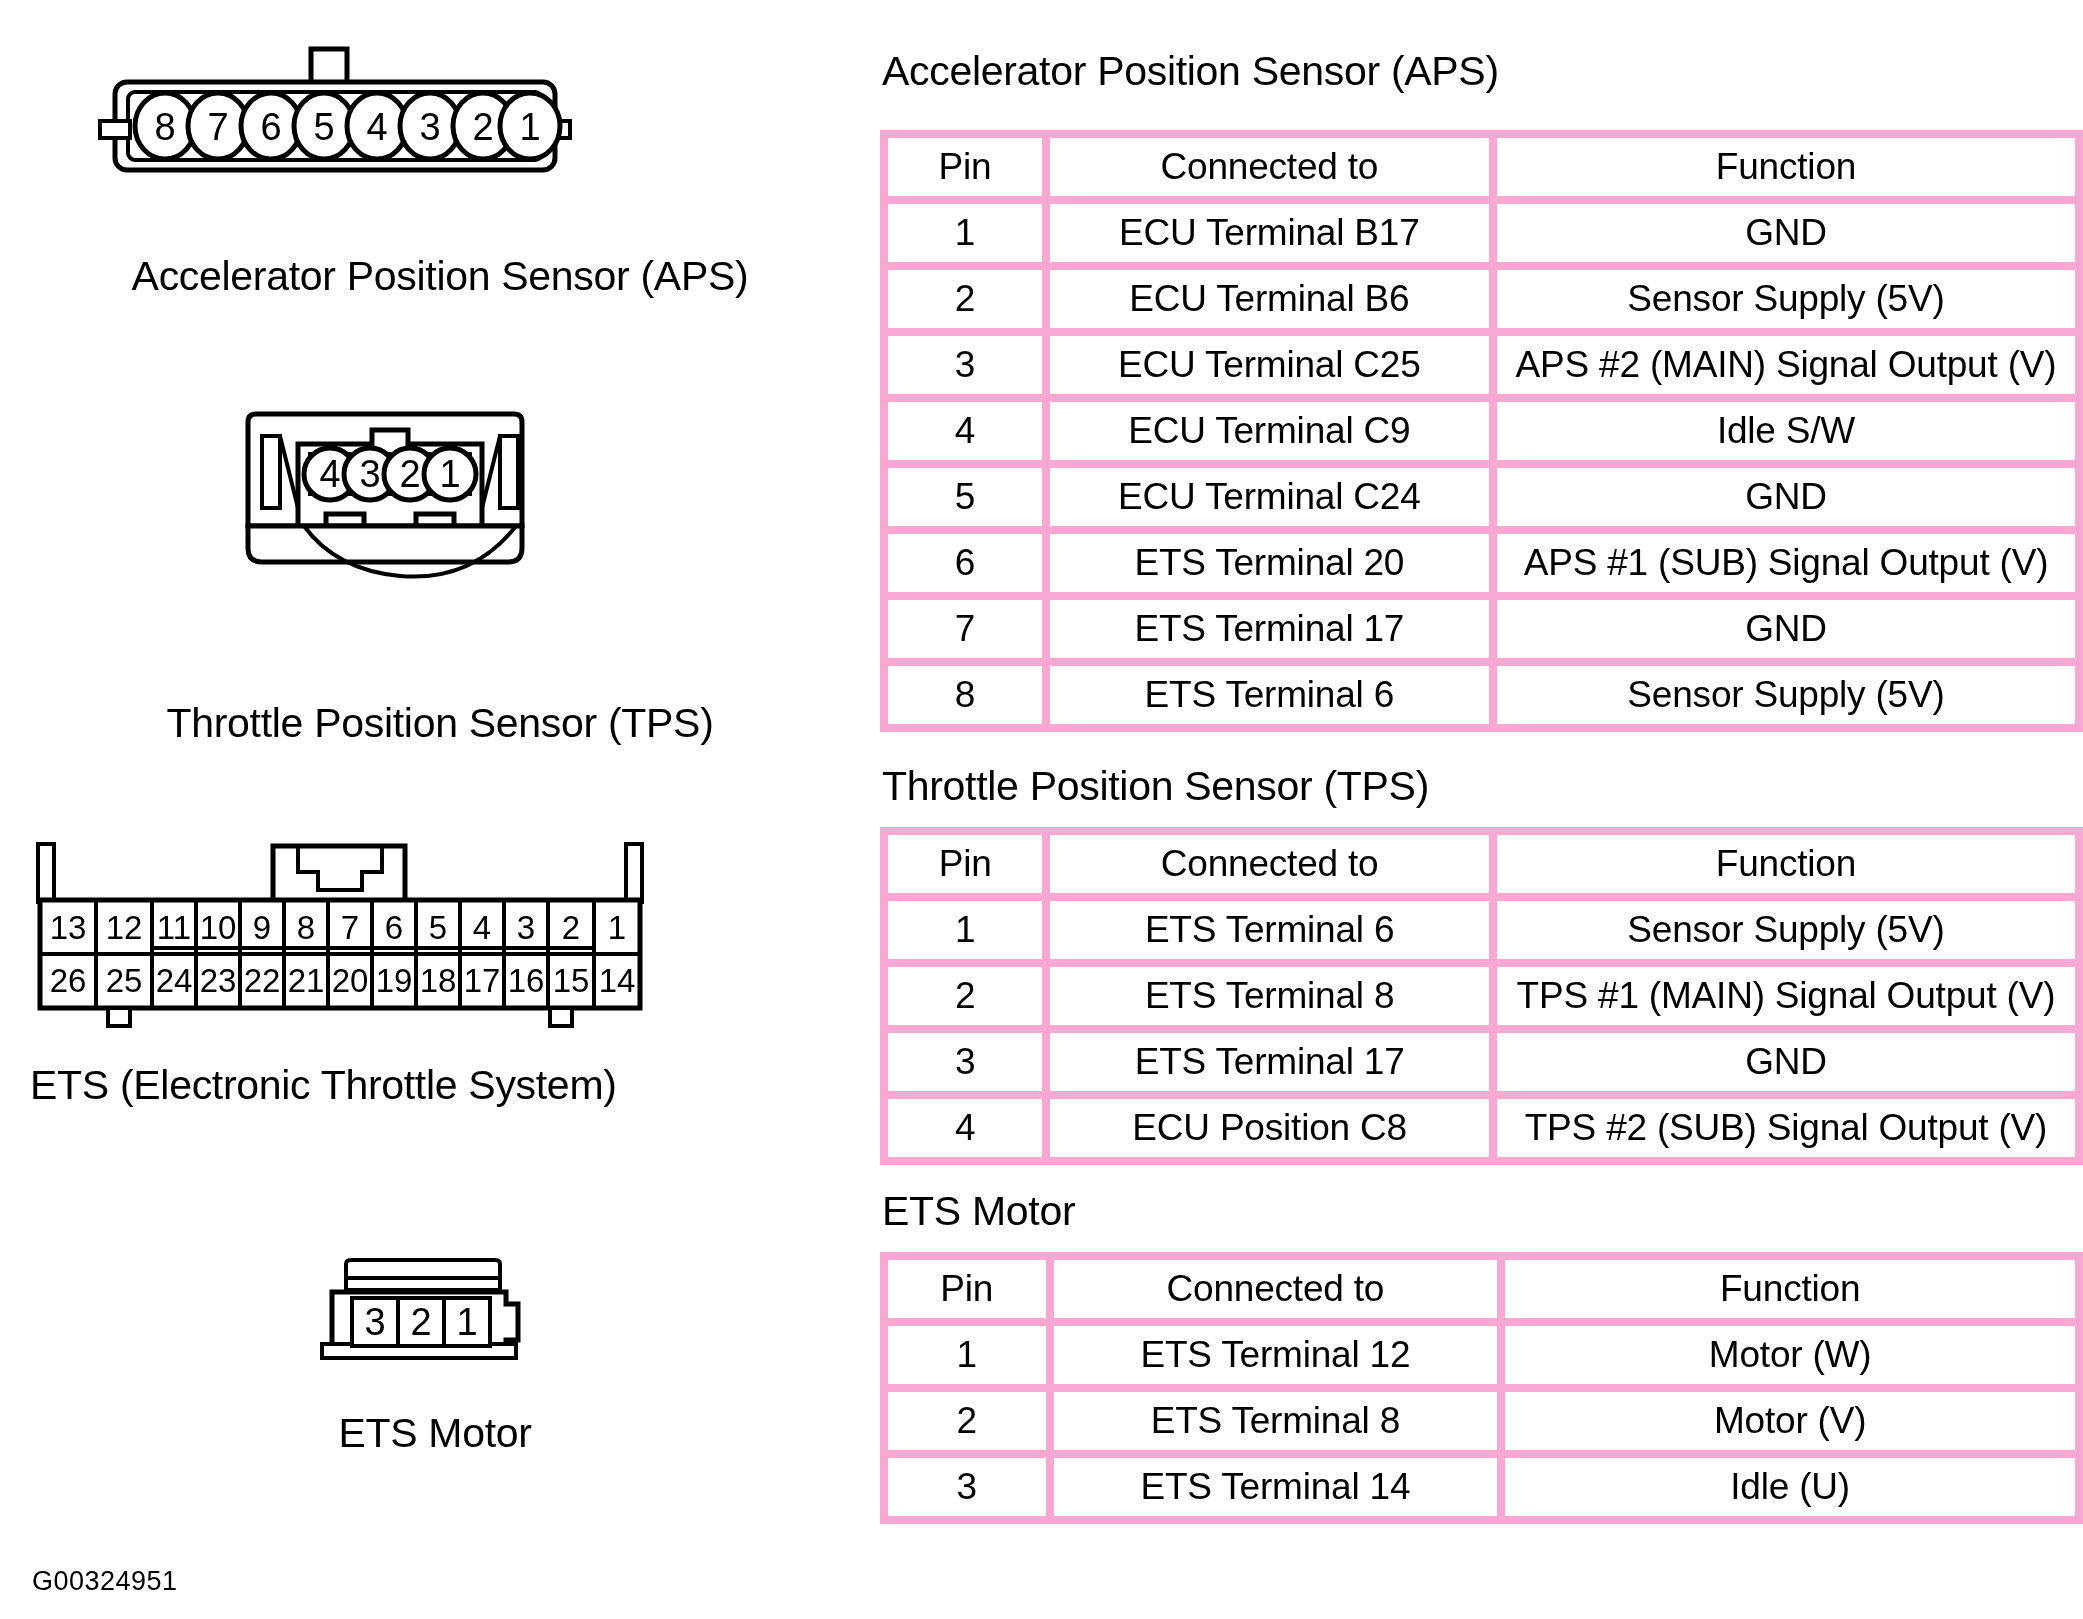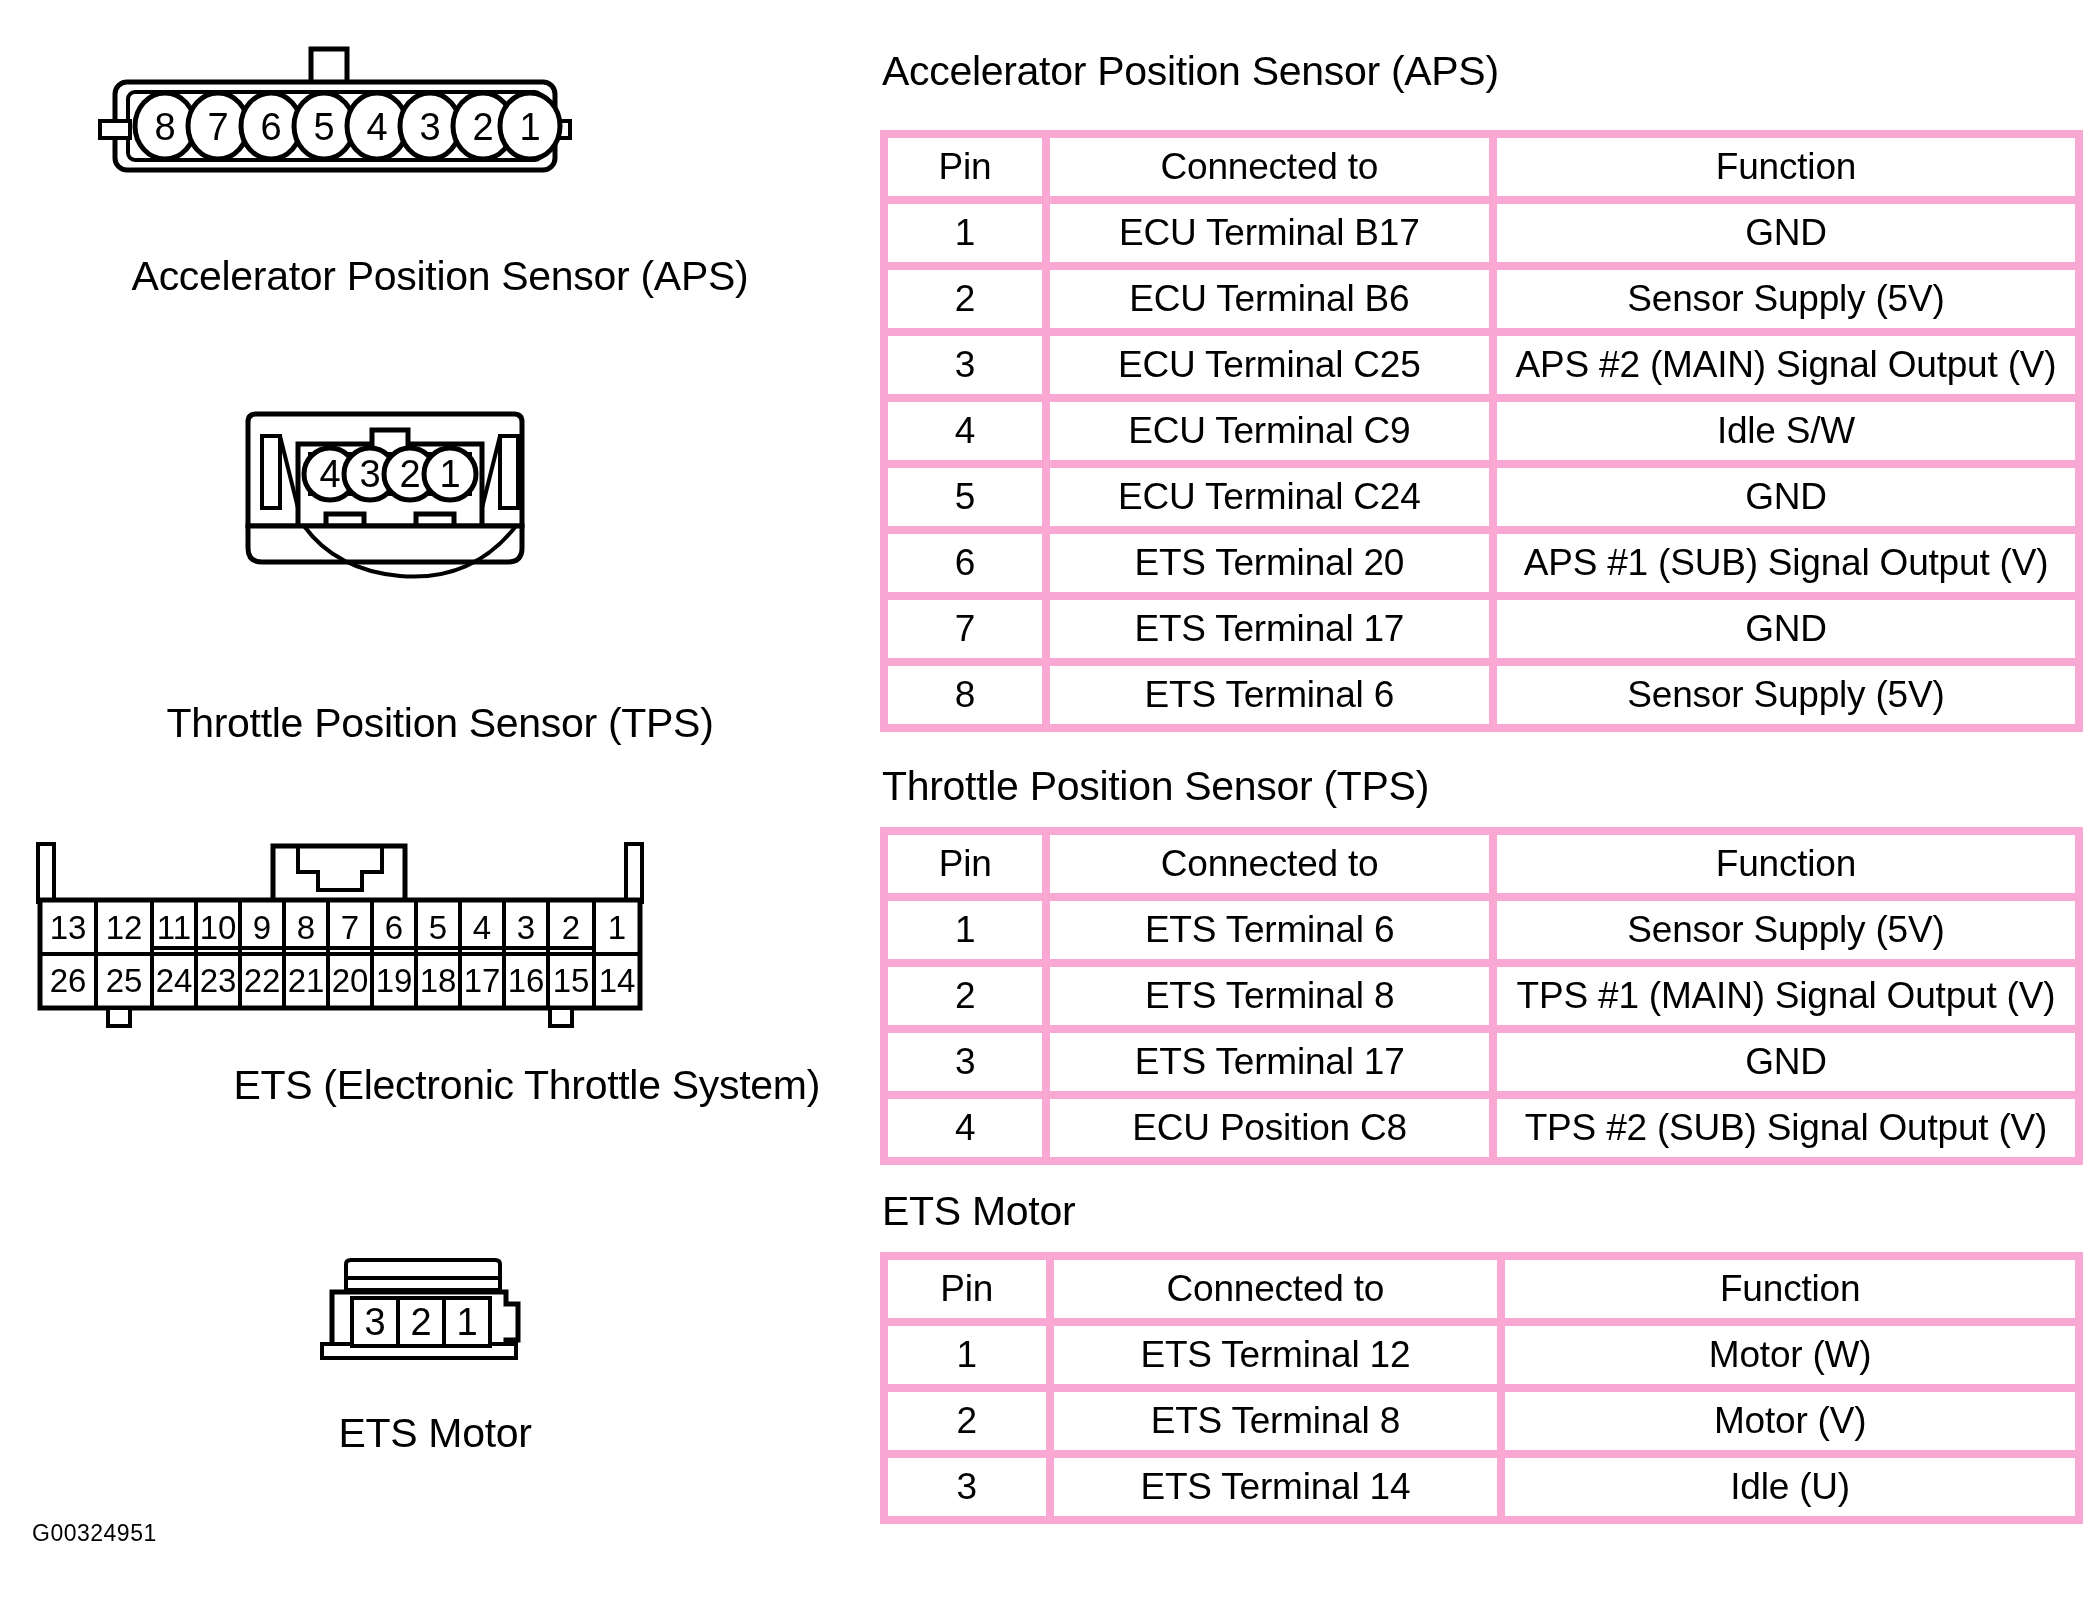--- a/index.html
+++ b/index.html
@@ -15,22 +15,23 @@
   
   .caption{
     position:absolute;font-size:41px;line-height:46px;white-space:nowrap;
     font-weight:400;letter-spacing:-0.3px;
   }
   .tbl-title{
     position:absolute;font-size:41px;line-height:46px;white-space:nowrap;
     font-weight:400;letter-spacing:-0.3px;
   }
   .figure-id{
-    position:absolute;font-size:23px;line-height:30px;white-space:nowrap;
+    position:absolute;font-size:27px;line-height:30px;white-space:nowrap;
     letter-spacing:0.5px;
+    margin-top:48px;
   }
 
   
   .pintable{
     position:absolute;border-collapse:collapse;table-layout:fixed;
     border:3px solid #000;background:#fff;
   }
   .pintable td,.pintable th{
     border:8px solid #f9a8d4;
     font-weight:400;
@@ -203,21 +204,21 @@
         <text class="pinnum-sm" x="320" y="150">20</text>
         <text class="pinnum-sm" x="364" y="150">19</text>
         <text class="pinnum-sm" x="408" y="150">18</text>
         <text class="pinnum-sm" x="452" y="150">17</text>
         <text class="pinnum-sm" x="496" y="150">16</text>
         <text class="pinnum-sm" x="541" y="150">15</text>
         <text class="pinnum-sm" x="587" y="150">14</text>
       </g>
     </svg>
   </div>
-  <div class="caption" style="left:30px;top:1062px;width:790px;text-align:right;">ETS (Electronic Throttle System)</div>
+  <div class="caption" style="left:30px;top:1062px;width:790px;text-align:left;">ETS (Electronic Throttle System)</div>
 
   <div class="conn" style="left:310px;top:1258px;">
     <svg width="250" height="140" viewBox="0 0 250 140">
 
       <path class="fillw-thin" d="M36 6 q0 -4 5 -4 H185 q5 0 5 4 V26 H36 Z"></path>
       <rect class="fillw-thin" x="36" y="20" width="154" height="12"></rect>
 
       <path class="fillw" d="M22 34 H196 V46 H208 V82 H196 V94 H22 Z"></path>
 
       <path class="fillw-thin" d="M12 86 H206 V100 H12 Z"></path>

